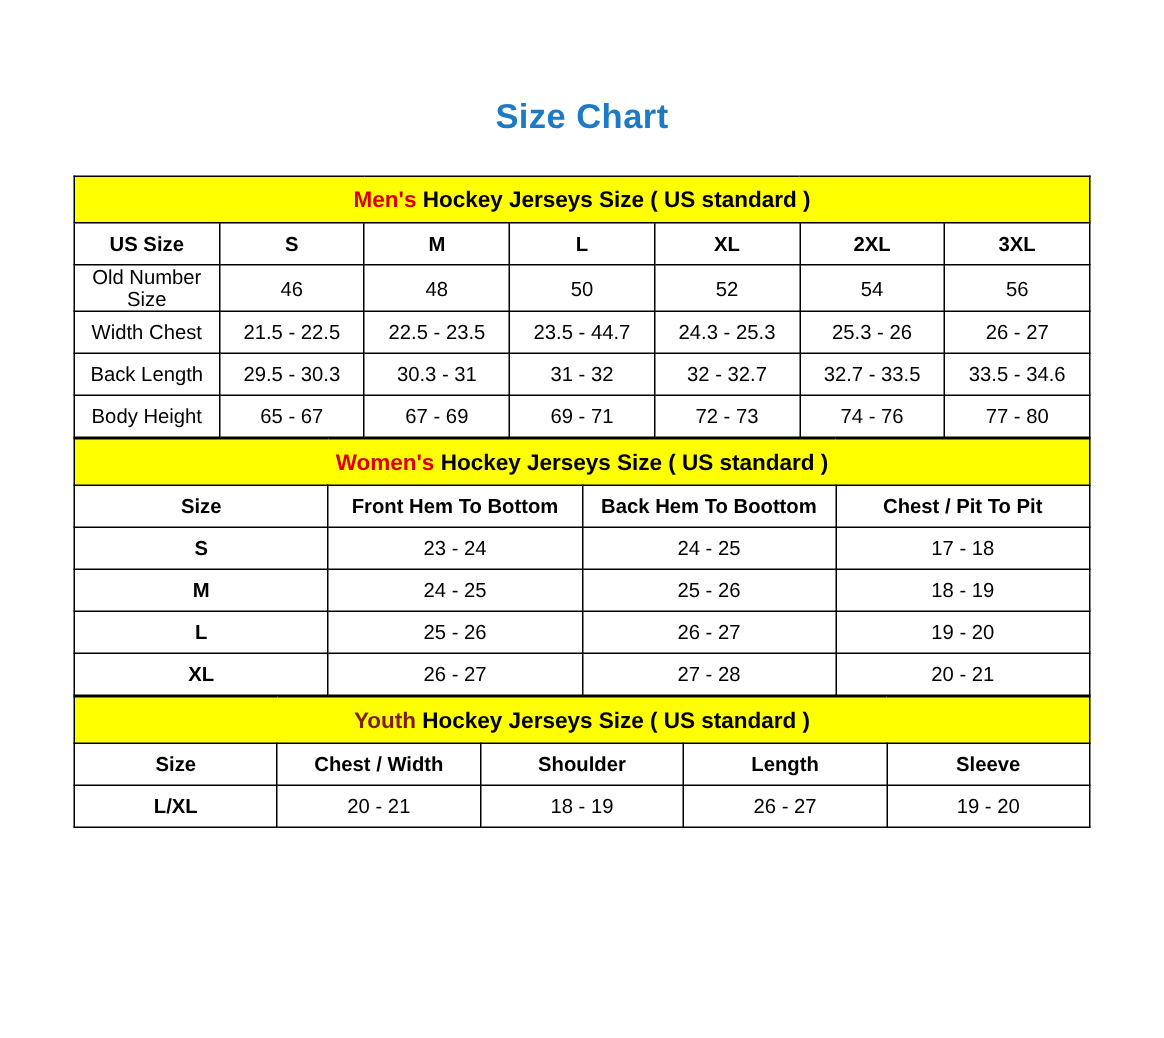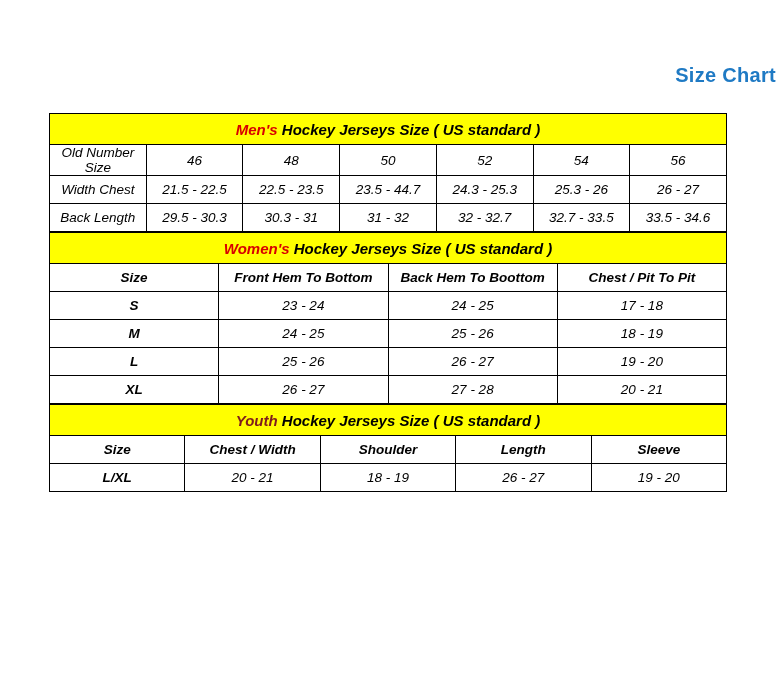--- a/index.html
+++ b/index.html
@@ -14,32 +14,31 @@
     color: #000000;
     overflow: hidden;
   }
   .page {
     width: 776px;
     height: 692px;
     position: relative;
     box-sizing: border-box;
   }
   .chart-title {
-    text-align: right;
+    text-align: center;
     color: #1f7ac4;
-    font-size: 20px;
+    font-size: 23px;
     font-weight: bold;
     margin-top: 64px;
     margin-bottom: 0;
     letter-spacing: 0.3px;
   }
   .tables-wrap {
     margin: 26px auto 0 auto;
     width: 678px;
-    font-style: italic;
   }
   table {
     border-collapse: collapse;
     width: 100%;
     table-layout: fixed;
   }
   td, th {
     border: 1px solid #000000;
     font-size: 13.5px;
     text-align: center;
@@ -78,20 +77,29 @@
 
   <div class="tables-wrap">
 
     <table class="tbl">
       <tbody>
         <tr class="section-head">
           <td colspan="7">
             <span class="accent-men">Men's</span><span> Hockey Jerseys Size ( US standard )</span>
           </td>
         </tr>
+        <tr class="col-head">
+          <td style="width:150px">US Size</td>
+          <td>S</td>
+          <td>M</td>
+          <td>L</td>
+          <td>XL</td>
+          <td>2XL</td>
+          <td>3XL</td>
+        </tr>
         <tr>
           <td class="label-cell">Old Number Size</td>
           <td>46</td>
           <td>48</td>
           <td>50</td>
           <td>52</td>
           <td>54</td>
           <td>56</td>
         </tr>
         <tr>
@@ -105,20 +113,29 @@
         </tr>
         <tr>
           <td class="label-cell">Back Length</td>
           <td>29.5 - 30.3</td>
           <td>30.3 - 31</td>
           <td>31 - 32</td>
           <td>32 - 32.7</td>
           <td>32.7 - 33.5</td>
           <td>33.5 - 34.6</td>
         </tr>
+        <tr>
+          <td class="label-cell">Body Height</td>
+          <td>65 - 67</td>
+          <td>67 - 69</td>
+          <td>69 - 71</td>
+          <td>72 - 73</td>
+          <td>74 - 76</td>
+          <td>77 - 80</td>
+        </tr>
       </tbody>
     </table>
 
     <table class="tbl">
       <tbody>
         <tr class="section-head">
           <td colspan="4">
             <span class="accent-women">Women's</span><span> Hockey Jerseys Size ( US standard )</span>
           </td>
         </tr>

